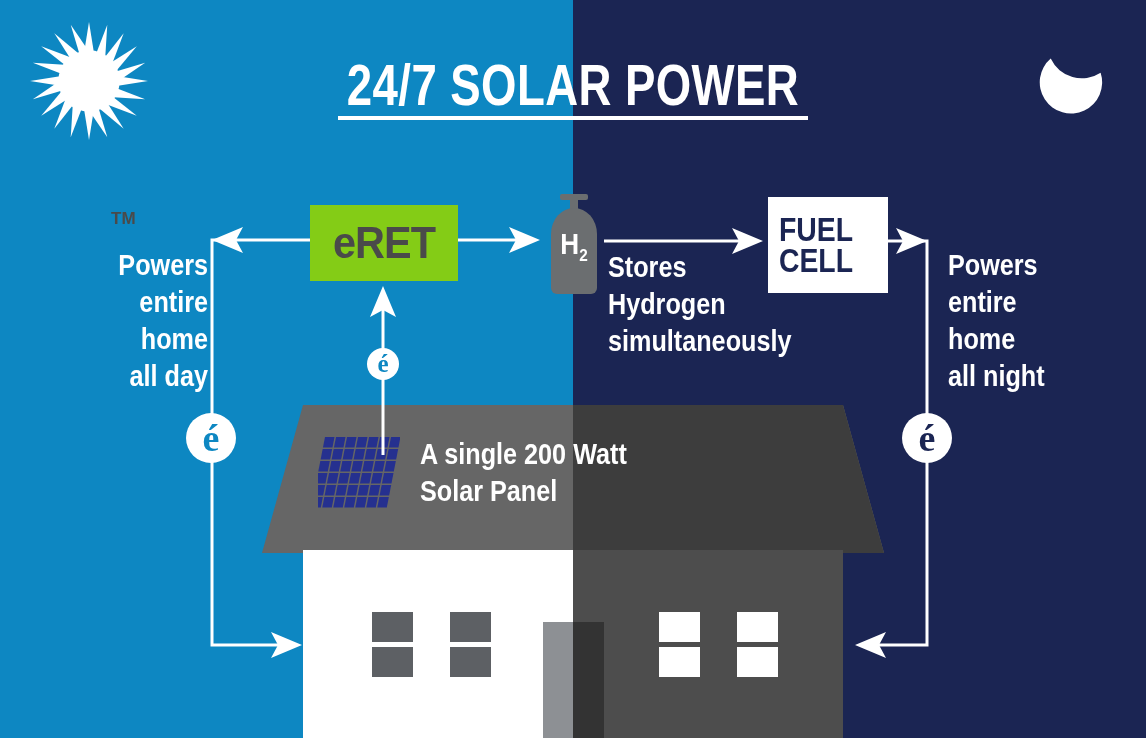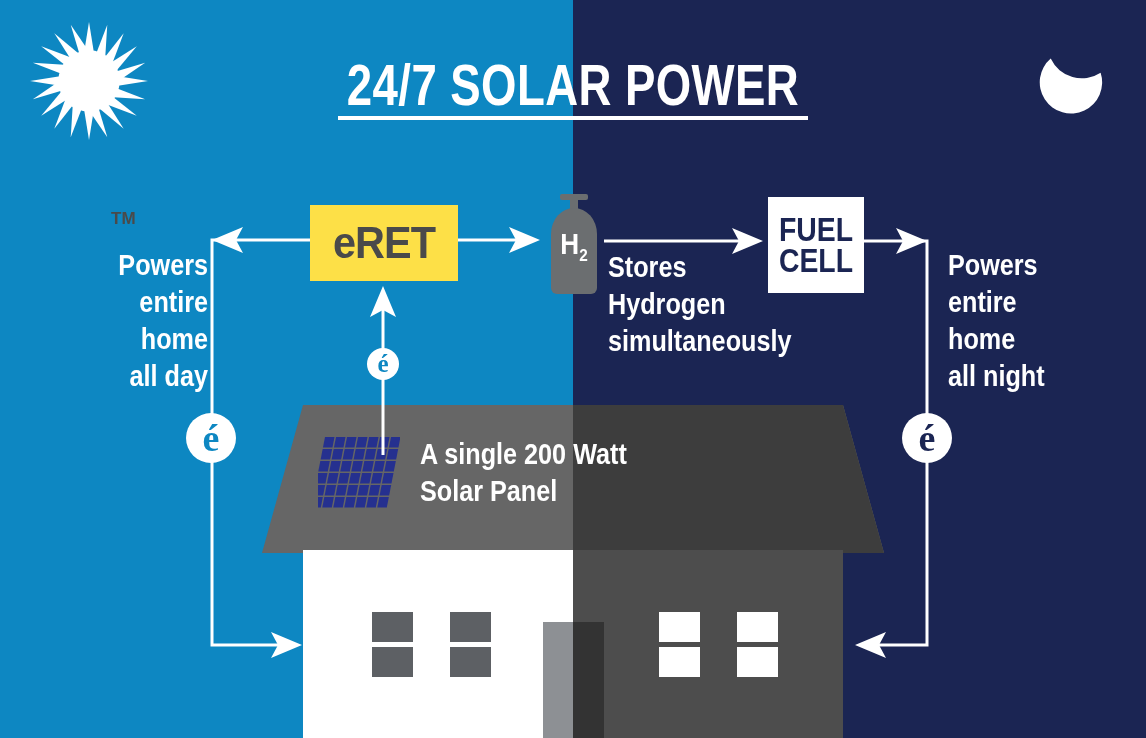--- a/index.html
+++ b/index.html
@@ -47,37 +47,37 @@
   .win{position:absolute;width:41px;height:30px;}
   .win-dark{background:#5d6064;}
   .win-light{background:#ffffff;}
 
   
   .panel{position:absolute;left:318px;top:437px;width:82px;height:73px;}
 
   
   .eret-box{
     position:absolute;left:310px;top:205px;width:148px;height:76px;
-    background:#fde047;
+    background:#84cc16;
   }
   .eret-text{
     position:absolute;left:0;top:0;width:148px;height:76px;
     display:flex;align-items:center;justify-content:center;
     color:#4a4a4a;font-weight:bold;font-size:45px;
     font-family:"Liberation Sans", sans-serif;
     transform:scaleX(0.92);transform-origin:50% 50%;
     letter-spacing:-1px;
   }
   .eret-tm{
     position:absolute;left:111px;top:209px;color:#4a4a4a;
     font-size:17px;font-weight:bold;font-family:"Liberation Sans", sans-serif;
   }
 
   .fuel-box{
-    position:absolute;left:768px;top:197px;width:96px;height:96px;background:#ffffff;
+    position:absolute;left:768px;top:197px;width:120px;height:96px;background:#ffffff;
   }
   .fuel-text{
     position:absolute;left:0;top:0;width:96px;height:96px;
     display:flex;flex-direction:column;align-items:center;justify-content:center;
     color:#1b2553;font-weight:bold;font-size:33px;line-height:0.95;
     font-family:"Liberation Sans", sans-serif;
     transform:scaleX(0.86);transform-origin:50% 50%;
   }
 
   

